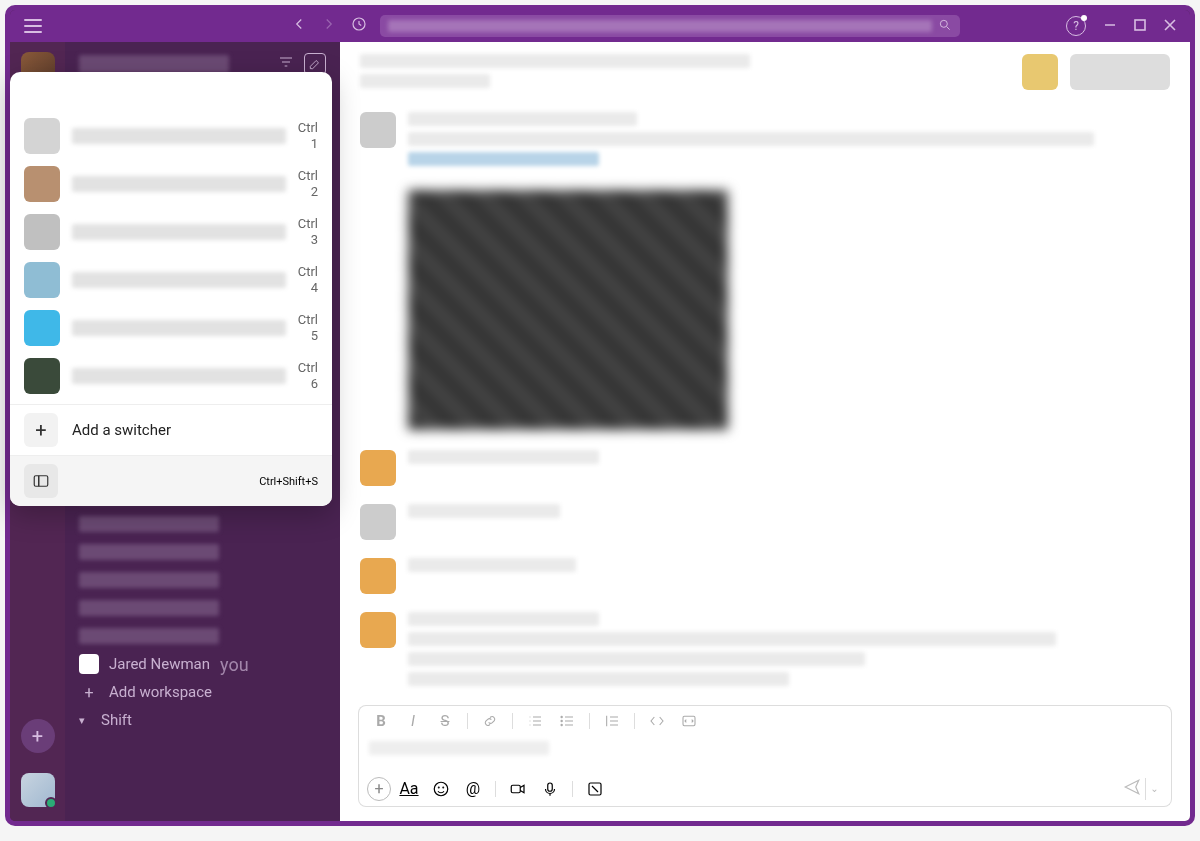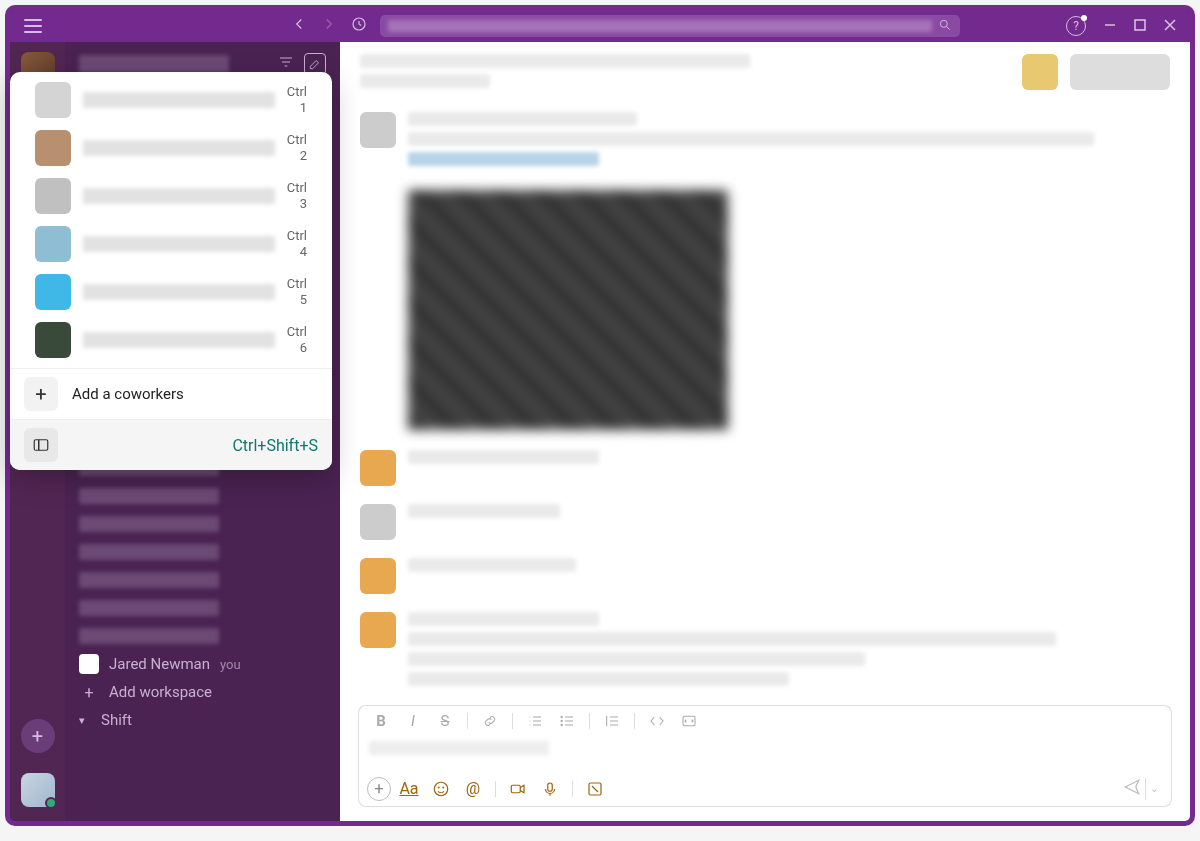--- a/index.html
+++ b/index.html
@@ -94,21 +94,21 @@
   position:relative; cursor:pointer; display:flex; align-items:center; justify-content:center;
 }
 .compose-icon svg { width:14px; height:14px; stroke:#c8b0d0;}
 .sb-body { flex:1; overflow:hidden; padding:4px 0;}
 .sb-item {
   display:flex; align-items:center; height:28px; padding:0 14px; gap:10px;
   color:#c8b0d0; font-size:15px; cursor:pointer;
 }
 .sb-item .blur-line { width:140px; height:16px; background:#6b4a74; filter:blur(2px); border-radius:2px;}
 .sb-item .dm-avatar { width:20px; height:20px; border-radius:4px; background:#999;}
-.you-pill { font-size:13px; opacity:0.7;}
+.you-pill { font-size:18px; opacity:0.7;}
 .sb-item .plus { font-size:16px; width:20px; text-align:center;}
 .sb-item.section .chev { font-size:11px; width:12px;}
 
 .main {
   flex:1; background:#fff; display:flex; flex-direction:column;
 }
 .msg-area { flex:1; overflow:hidden; padding:12px 20px; position:relative;}
 .msg-blur-row { display:flex; margin-bottom:18px; gap:12px;}
 .msg-avatar { width:36px; height:36px; border-radius:6px; flex-shrink:0;}
 .msg-lines { flex:1;}
@@ -131,55 +131,55 @@
 .tb-sep { width:1px; height:16px; background:#ddd; margin:0 4px;}
 .composer-input {
   border:1px solid #ddd; border-top:none; border-bottom:none;
   min-height:36px; padding:6px 10px;
 }
 .composer-input .blur-text { width:180px; height:14px; background:#eee; filter:blur(2px); border-radius:2px;}
 .toolbar-bottom {
   display:flex; align-items:center; height:36px; border:1px solid #ddd;
   border-top:none; border-radius:0 0 8px 8px; padding:0 8px; gap:4px;
 }
-.tb-bottom-btn { color:#a16207; font-size:16px; width:28px; height:26px; display:flex; align-items:center; justify-content:center; cursor:pointer;}
+.tb-bottom-btn { color:#000000; font-size:16px; width:28px; height:26px; display:flex; align-items:center; justify-content:center; cursor:pointer;}
 .tb-bottom-btn.plus-circ { border:1px solid #bbb; border-radius:50%; width:24px; height:24px; color:#888;}
 .send-group { margin-left:auto; display:flex; align-items:center; gap:4px;}
 .send-btn { color:#bbb; font-size:16px; cursor:pointer;}
 .send-split { width:18px; height:22px; border-left:1px solid #ddd; display:flex; align-items:center; justify-content:center; color:#bbb; font-size:10px; cursor:pointer;}
 
 
 .popover {
   position:absolute;
   top:72px; left:10px;
   width:322px;
   background:#fff;
   border-radius:10px;
   box-shadow:0 8px 28px rgba(0,0,0,0.25);
   z-index:100;
   overflow:hidden;
 }
-.pop-list { padding:4px 11px; max-height:340px;}
+.pop-list { padding:4px 0; max-height:340px;margin-top:36px;}
 .pop-item {
   display:flex; align-items:center; height:48px; padding:0 14px; gap:12px;
   cursor:pointer;
 }
 .pop-ws-icon { width:36px; height:36px; border-radius:6px; flex-shrink:0;}
 .pop-name-blur { flex:1; height:16px; background:#e2e2e2; filter:blur(2px); border-radius:2px;}
 .pop-shortcut { font-size:13px; color:#666; text-align:right; line-height:1.2; white-space:pre-line;}
 .pop-divider { height:1px; background:#eee;}
 .pop-action {
   display:flex; align-items:center; height:50px; padding:0 14px; gap:14px;
   cursor:pointer; font-size:15px; color:#222;
 }
 .pop-action .icon-box {
   width:34px; height:34px; border-radius:6px; background:#f2f2f2;
   display:flex; align-items:center; justify-content:center; font-size:20px; color:#333;
 }
-.pop-action .action-shortcut { margin-left:auto; font-size:16px; color:#0f766e;}
+.pop-action .action-shortcut { margin-left:auto; font-size:11px; color:#000000;}
 .pop-action.highlighted { background:#f5f5f5;}
 .pop-action.highlighted .icon-box { background:#e8e8e8;}
 
 .ws-color-1 { background:#d4d4d4;}
 .ws-color-2 { background:#b89070;}
 .ws-color-3 { background:#c0c0c0;}
 .ws-color-4 { background:#8fbdd4;}
 .ws-color-5 { background:#3fb8e8;}
 .ws-color-6 { background:#3a4a3a;}
 
@@ -529,21 +529,21 @@
       <div class="pop-item">
         <div class="pop-ws-icon ws-color-6"></div>
         <div class="pop-name-blur"></div>
         <div class="pop-shortcut">Ctrl
 6</div>
       </div>
     </div>
   <div class="pop-divider"></div>
   <div class="pop-action">
     <div class="icon-box">+</div>
-    <span>Add a coworkers</span>
+    <span>Add a switcher</span>
   </div>
   <div class="pop-divider"></div>
   <div class="pop-action highlighted">
     <div class="icon-box">
       <svg width="18" height="18" viewBox="0 0 24 24">
           <rect x="3" y="5" width="18" height="14" rx="2"></rect>
           <path d="M9 5v14" stroke-width="2"></path>
         </svg>
     </div>
     <span class="action-shortcut">Ctrl+Shift+S</span>

